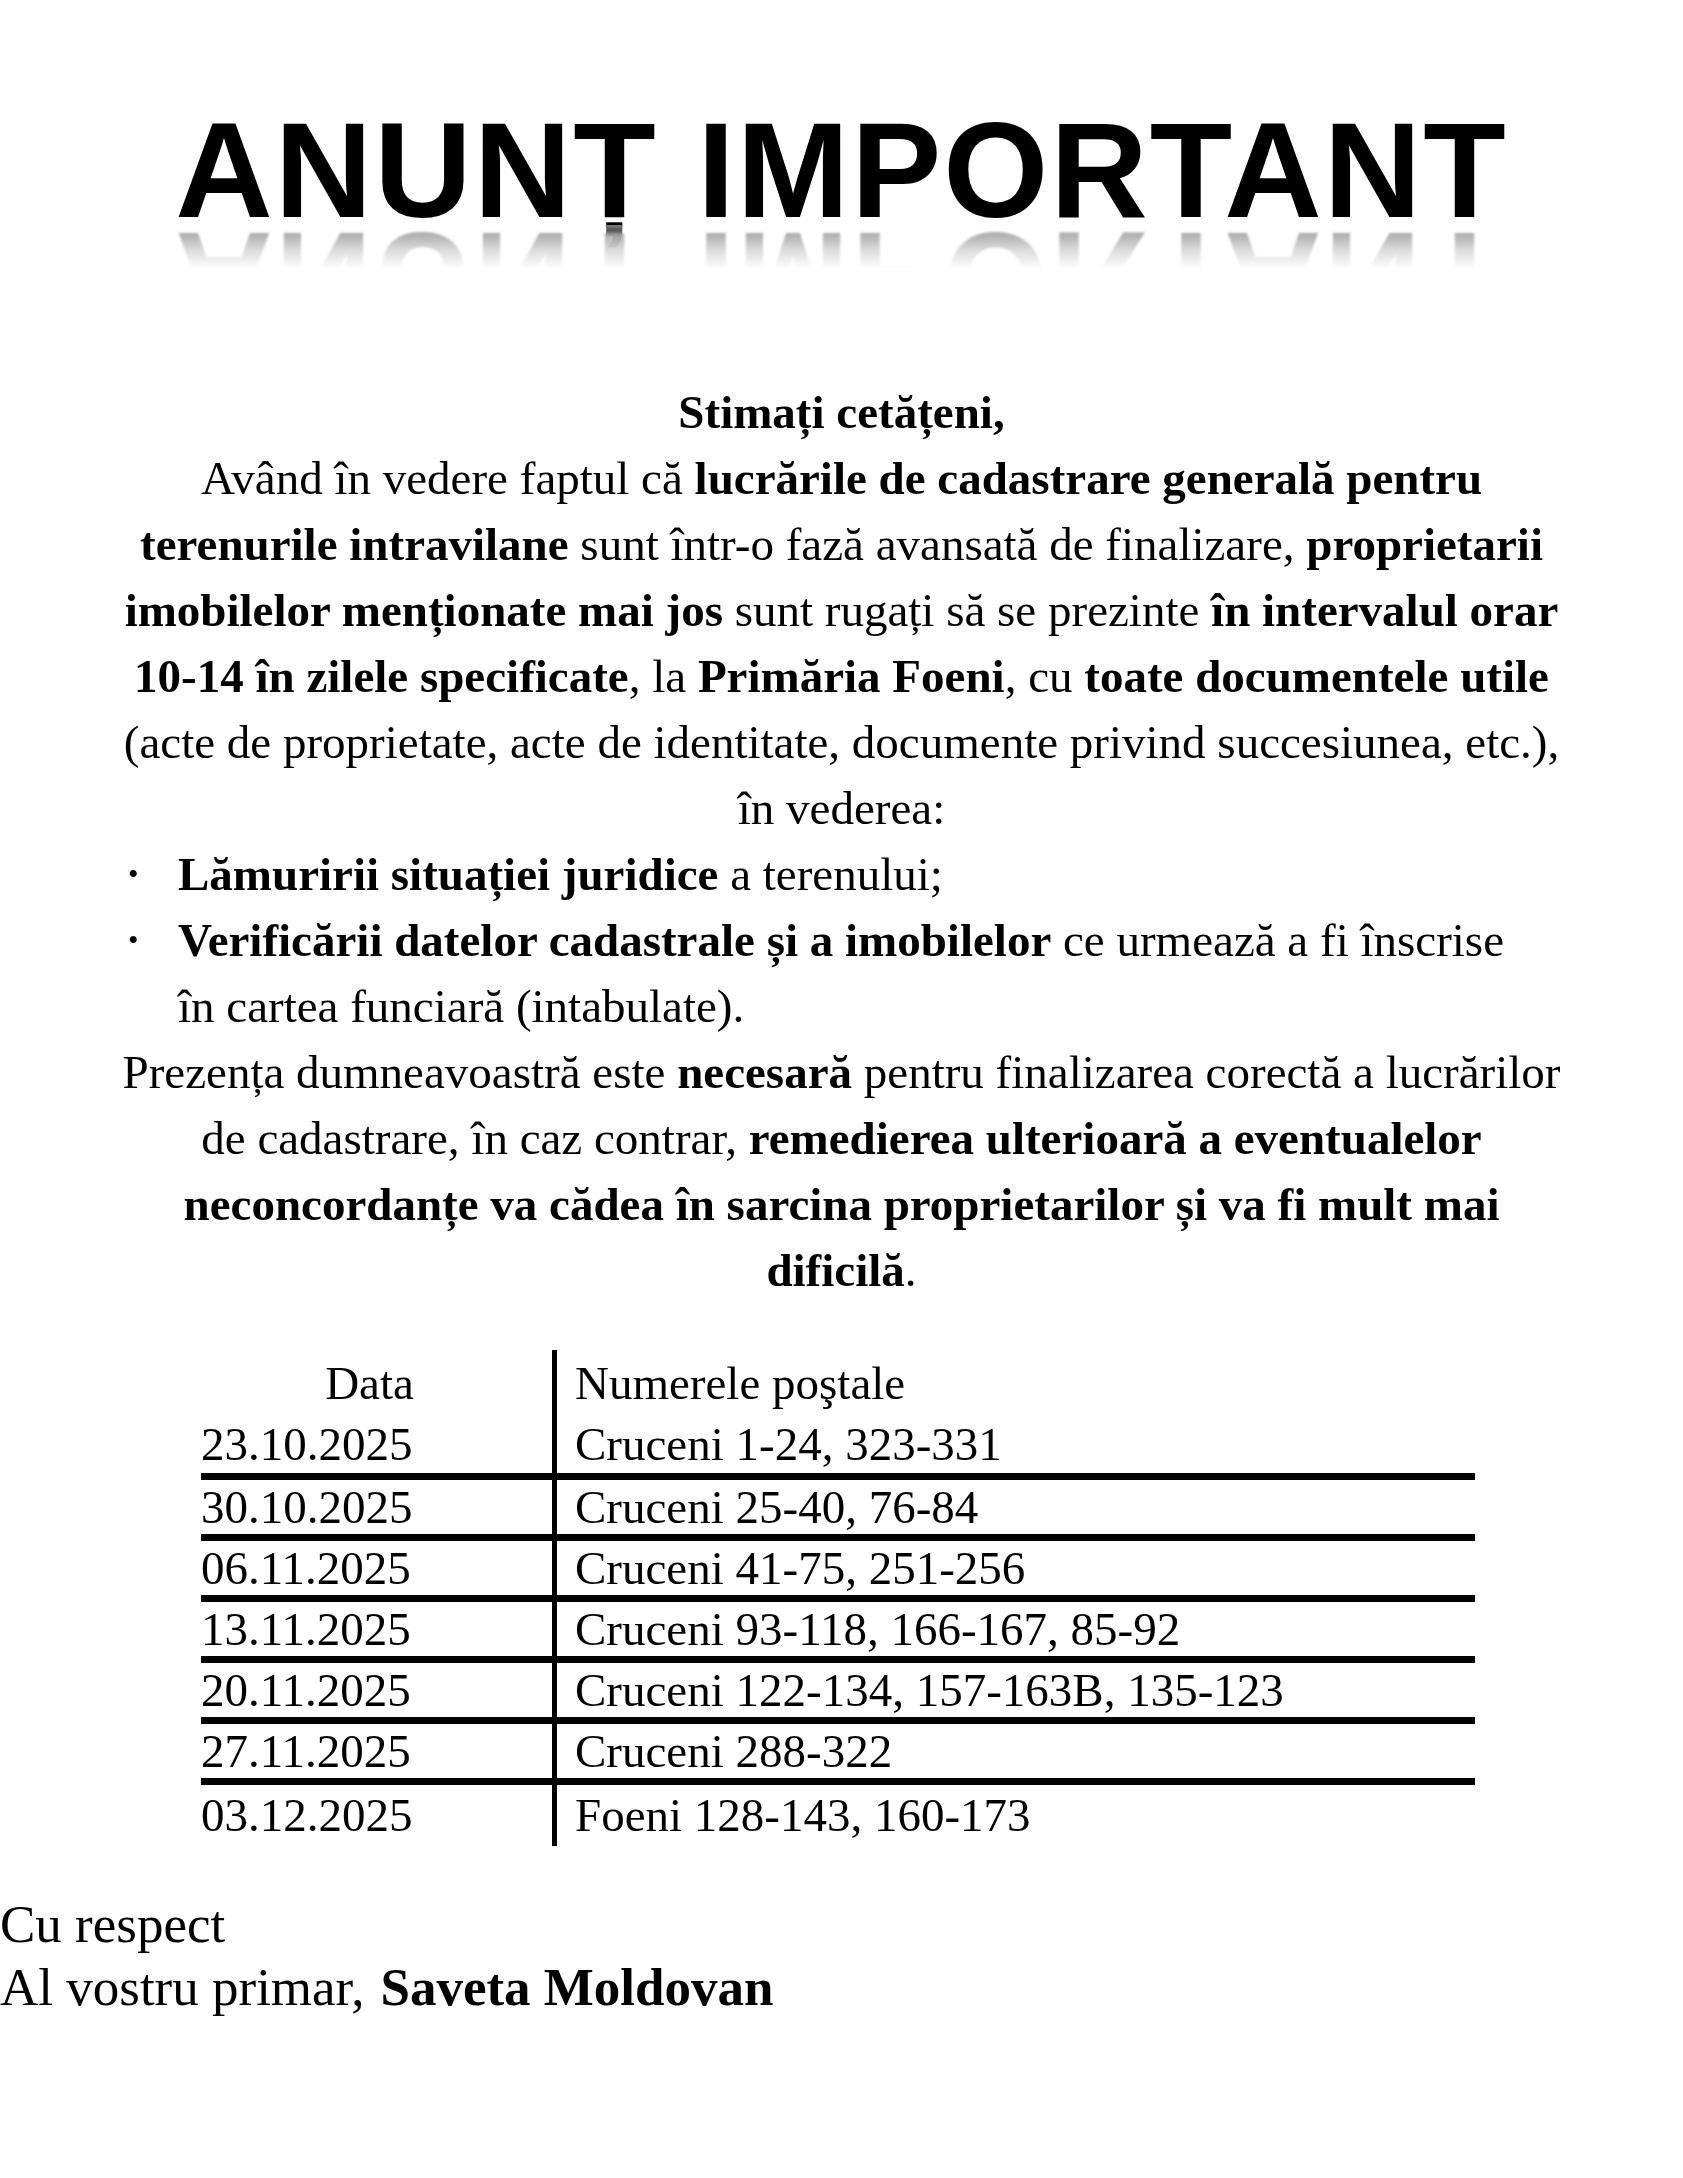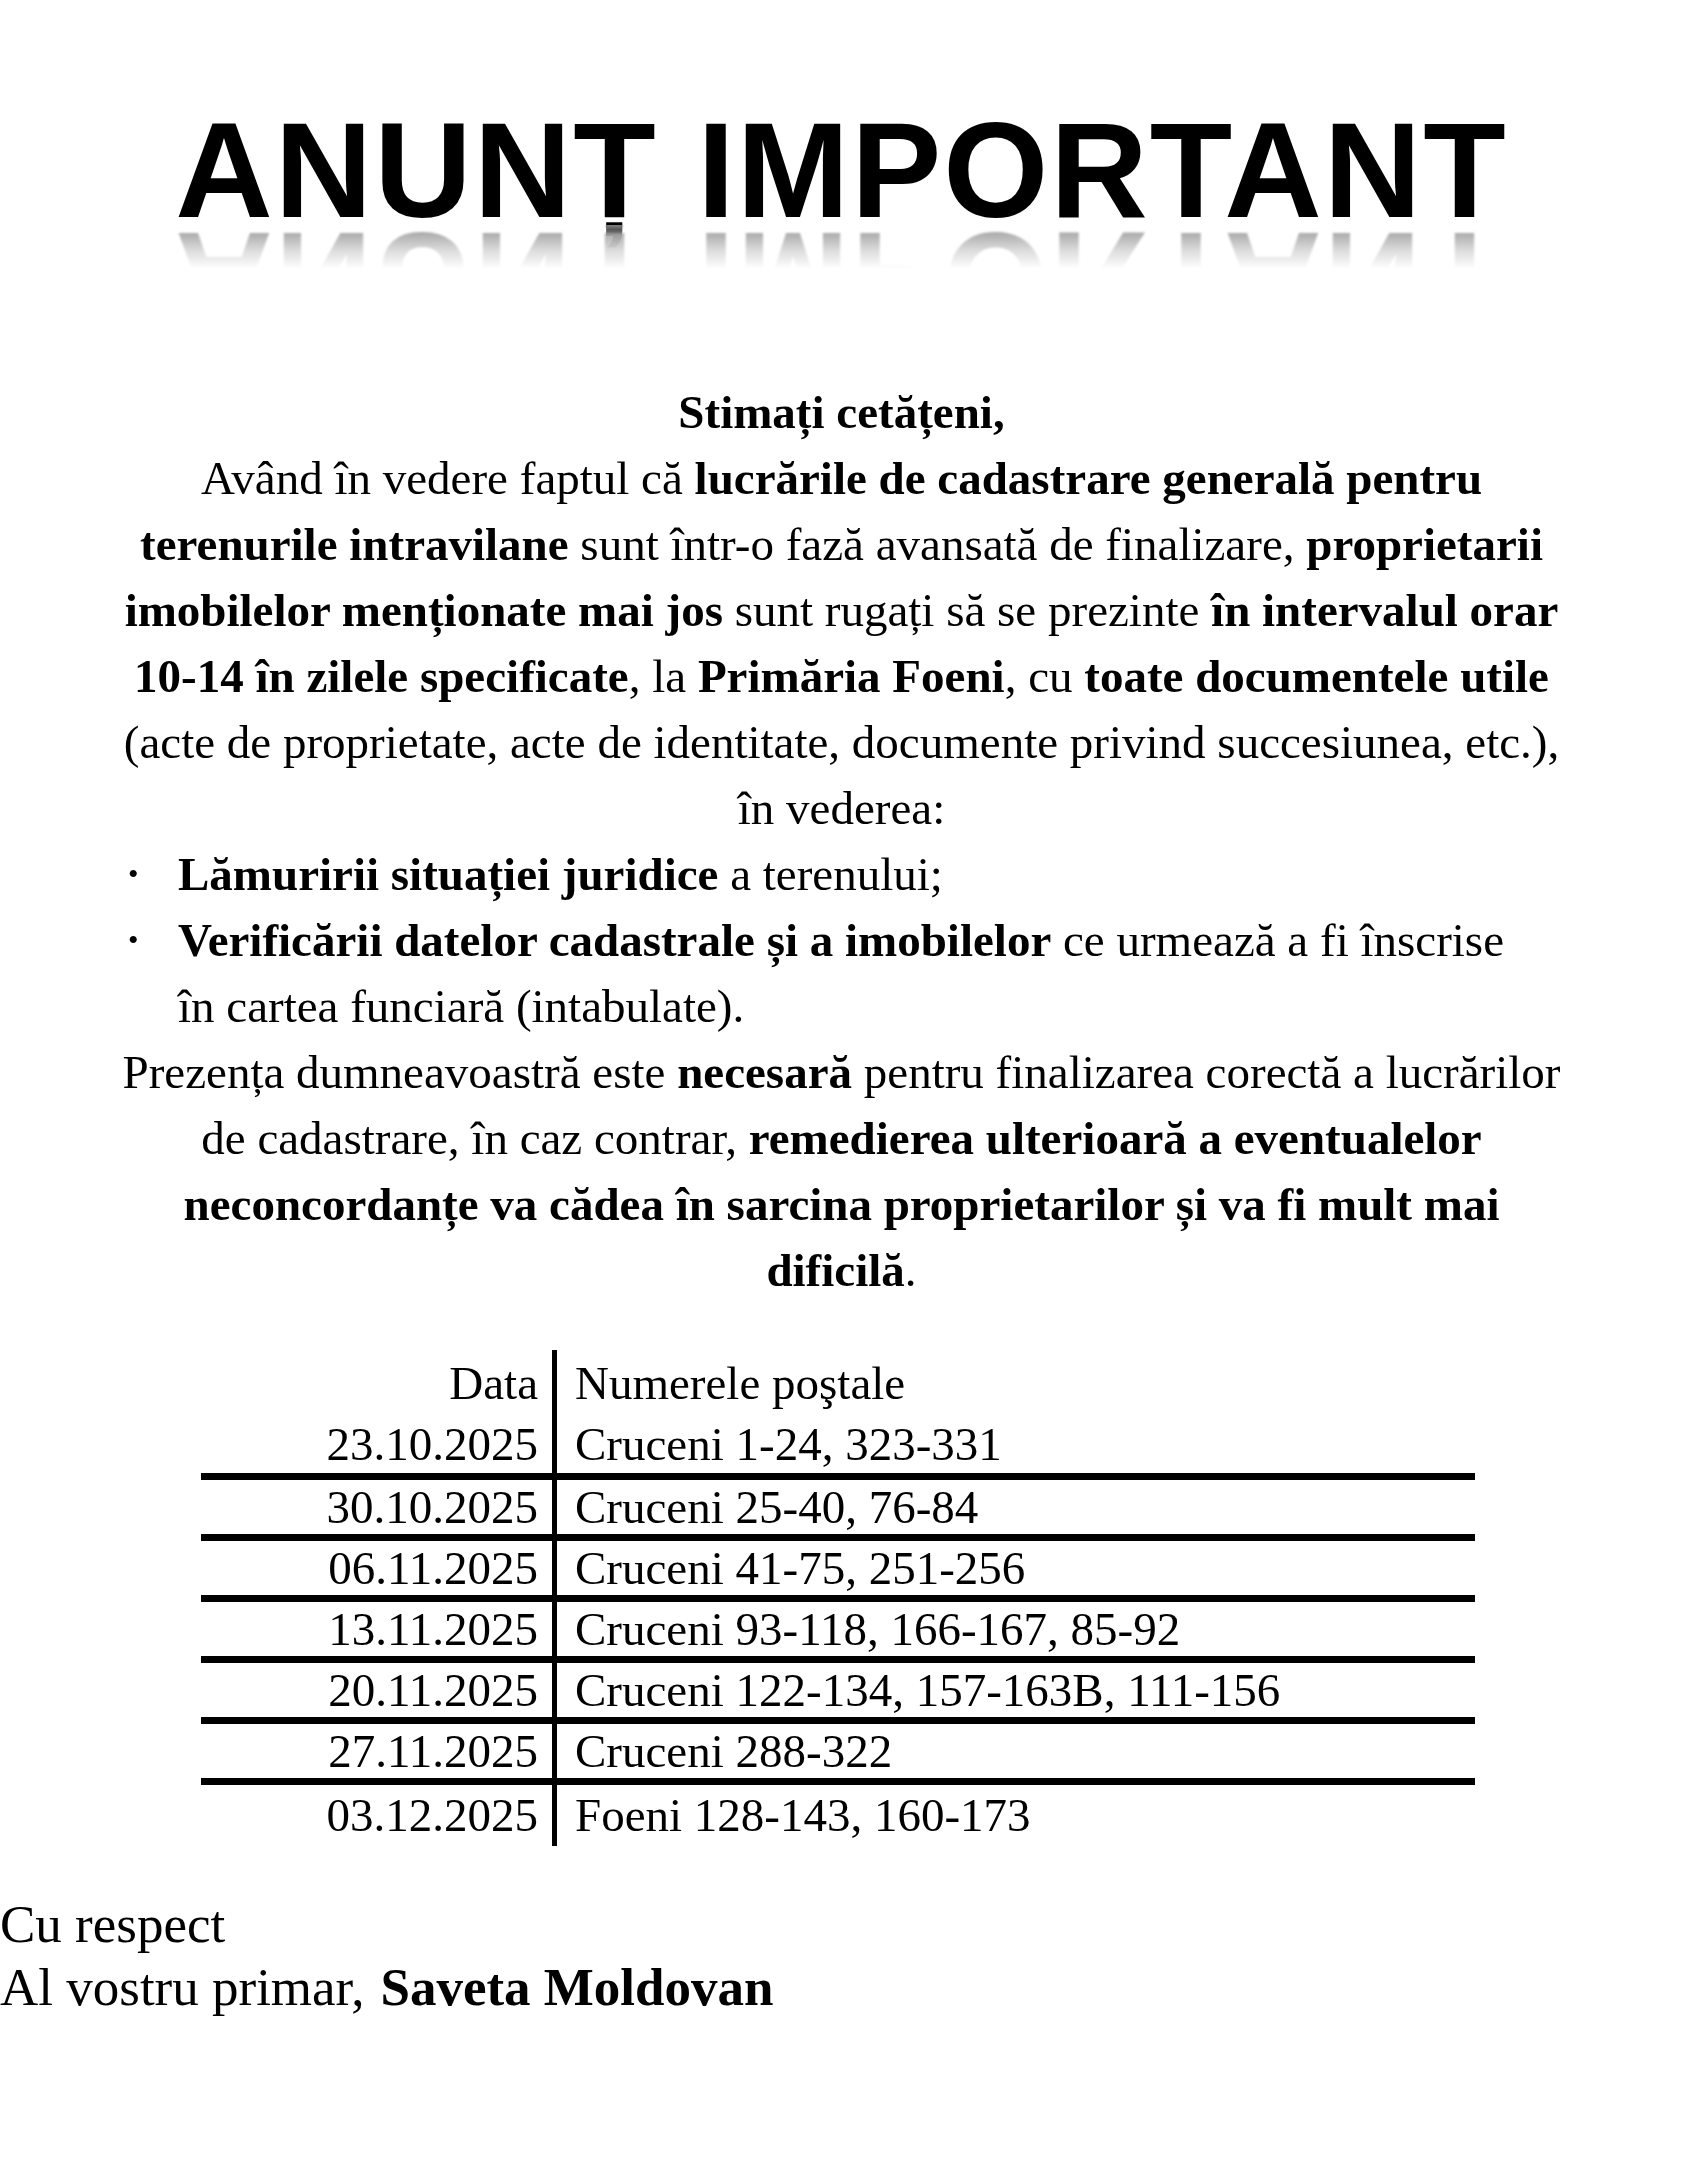--- a/index.html
+++ b/index.html
@@ -70,21 +70,21 @@
     width:1274px;
     border-collapse:collapse;
     font-size:47px;
   }
   .ann-table td, .ann-table th {
     font-weight:normal;
     padding:0;
     vertical-align:middle;
   }
   .ann-table .c1 {
-    width:337px; text-align:right; padding-right:14px;
+    width:337px; padding-right:14px;
     border-right:5px solid #000;
   }
   .ann-table .c2 { text-align:left; padding-left:18px; }
   .ann-table tr { height:61px; }
   .ann-table tr.hdr { height:59px; }
   .ann-table tr { border-bottom:7px solid #000; }
   .ann-table tr:last-child { border-bottom:none; height:65px; }
 
   
   .signature {
@@ -142,21 +142,21 @@
         <tr>
           <td class="c1">06.11.2025</td>
           <td class="c2">Cruceni 41-75, 251-256</td>
         </tr>
         <tr>
           <td class="c1">13.11.2025</td>
           <td class="c2">Cruceni 93-118, 166-167, 85-92</td>
         </tr>
         <tr>
           <td class="c1">20.11.2025</td>
-          <td class="c2">Cruceni 122-134, 157-163B, 111-156</td>
+          <td class="c2">Cruceni 122-134, 157-163B, 135-123</td>
         </tr>
         <tr>
           <td class="c1">27.11.2025</td>
           <td class="c2">Cruceni 288-322</td>
         </tr>
         <tr>
           <td class="c1">03.12.2025</td>
           <td class="c2">Foeni 128-143, 160-173</td>
         </tr>
       </tbody>

